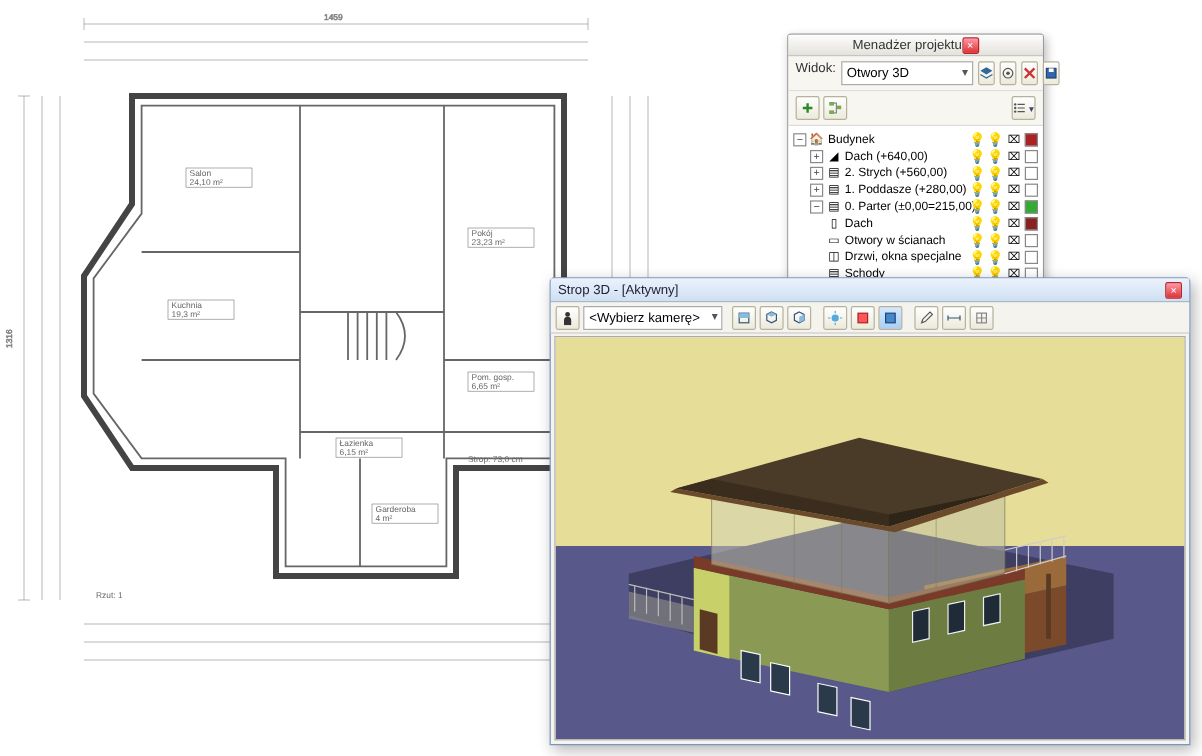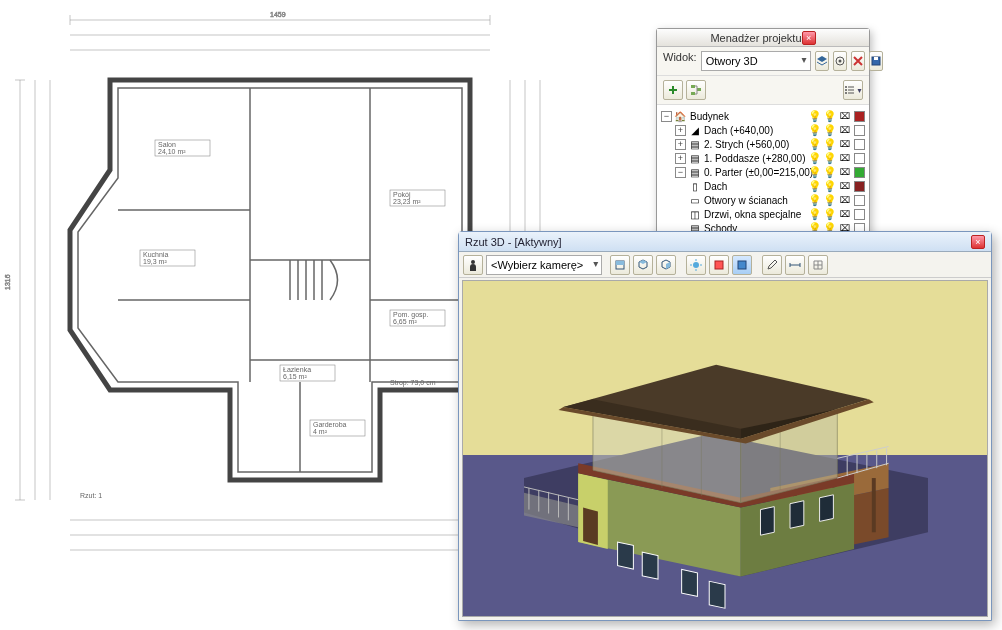--- a/index.html
+++ b/index.html
@@ -339,21 +339,21 @@
           <span class="bulb" style="font-size:9px;">⌧</span>
           <div class="swatch" style="background:#fff;"></div>
         </div>
 
     </div>
   </div>
 </div>
 
 <div class="win3d">
   <div class="win3d-title">
-    <span>Rzut 3D - [Aktywny]</span>
+    <span>Strop 3D - [Aktywny]</span>
     <div class="title-btns">
       <div class="title-btn red">
           <span>×</span>
         </div>
     </div>
   </div>
   <div class="win3d-toolbar">
     <div class="toolbar-btn">
         <svg width="12" height="12" viewBox="0 0 12 12">
           <circle cx="6" cy="3" r="2" fill="#333"></circle>

